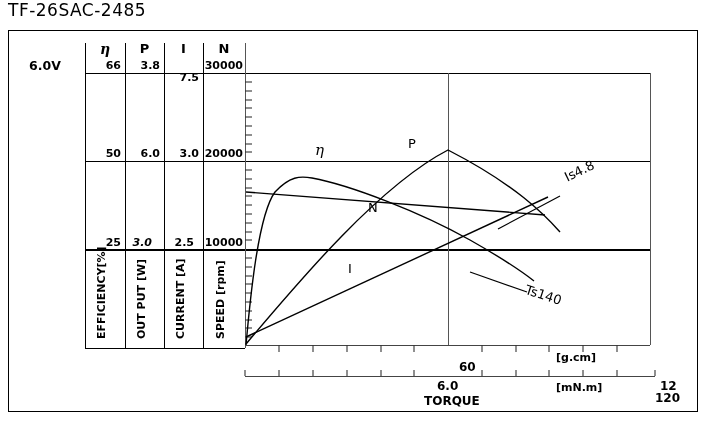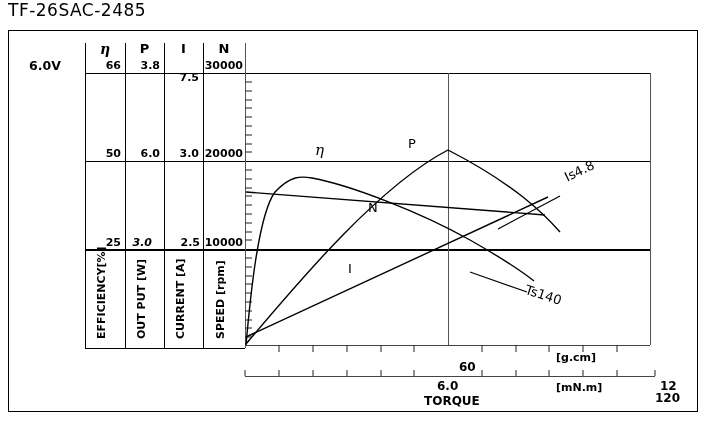--- a/index.html
+++ b/index.html
@@ -167,21 +167,21 @@
     <div class="tick-val" style="left:79px; width:35px; top:16px;margin-top:12px;">7.5</div>
     <div class="tick-val" style="left:118px;width:40px; top:16px;">30000</div>
 
     <div class="tick-val" style="left:0px;  width:36px; top:104px;">50</div>
     <div class="tick-val" style="left:40px; width:35px; top:104px;">6.0</div>
     <div class="tick-val" style="left:79px; width:35px; top:104px;">3.0</div>
     <div class="tick-val" style="left:118px;width:40px; top:104px;">20000</div>
 
     <div class="tick-val" style="left:0px;  width:36px; top:193px;">25</div>
     <div class="tick-val" style="left:32px; width:35px; top:193px;font-style:italic;">3.0</div>
-    <div class="tick-val" style="left:80px; width:35px; top:193px;">2.5</div>
+    <div class="tick-val" style="left:74px; width:35px; top:193px;">2.5</div>
     <div class="tick-val" style="left:118px;width:40px; top:193px;">10000</div>
 
     <div class="unit-label" style="left:10px;  top:296px;">EFFICIENCY[%]</div>
     <div class="unit-label" style="left:50px;  top:296px;">OUT PUT [W]</div>
     <div class="unit-label" style="left:89px;  top:296px;">CURRENT [A]</div>
     <div class="unit-label" style="left:129px; top:296px;">SPEED [rpm]</div>
   </div>
 
   <div class="hline" style="left:85px; top:73px; width:565px;"></div>
 

